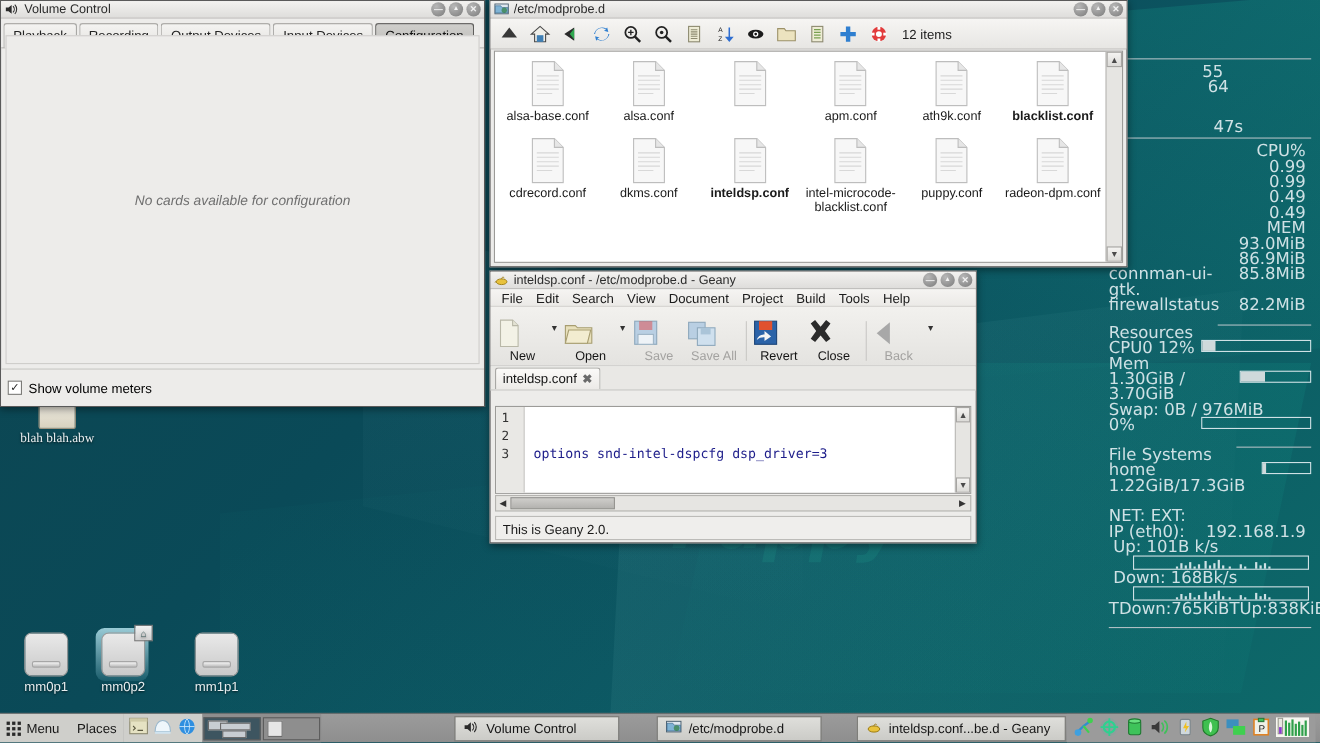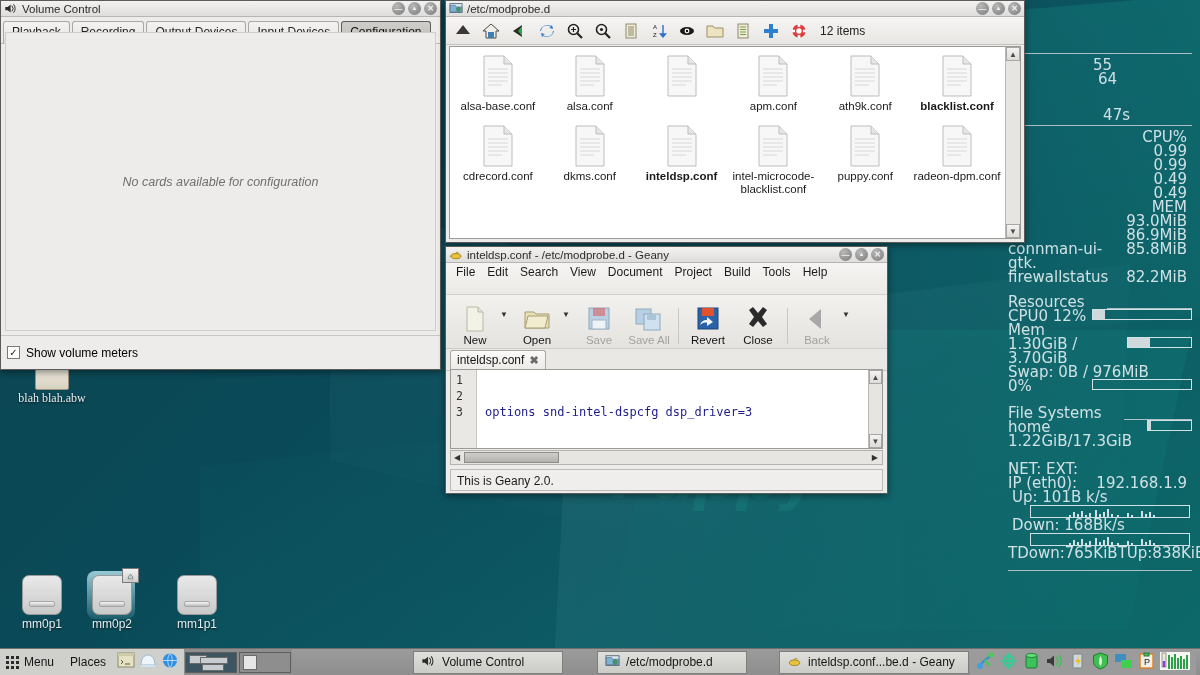--- a/index.html
+++ b/index.html
@@ -167,32 +167,32 @@
     display:flex; flex-direction: column; justify-content: space-between;
   }
   .sb-arrow { height: 14px; display:flex; align-items:center; justify-content:center;
               font-size: 8px; color:#4b4b4b; background:linear-gradient(180deg,#f4f3f1,#dcdbd8);
               border:1px solid #a7a6a3; }
   .sb-track { flex:1 1 auto; }
 
   
   #geany { left: 445px; top: 246px; width: 443px; height: 248px; }
   .gn-menu {
-    display:flex; gap:0px; height:32px; align-items:flex-start;
+    display:flex; gap:0px; height:16px; align-items:center;
     background: linear-gradient(180deg,#f5f4f2,#eceae7);
     border-bottom:1px solid #d2d1ce; padding: 0 4px; font-size:12px; color:#1b1b1b;
   }
   .gn-menu > div { padding: 2px 6px; }
   .gn-toolbar {
     display:flex; align-items:flex-end; height:54px; padding: 3px 4px 2px 4px;
     background: linear-gradient(180deg,#f2f1ee,#e4e3e0);
     border-bottom:1px solid #cecdca;
   }
   .gn-tool { width: 50px; text-align:center; font-size:11.5px; color:#141414;
-             display:flex; flex-direction:column; align-items:center; gap:1px; }
+             display:flex; flex-direction:column; gap:1px; }
   .gn-tool.dim { color:#a3a2a0; }
   .gn-tool .lbl { line-height: 12px; }
   .gn-arrow { width: 12px; align-self:center; font-size:8px; color:#333;
               padding-bottom: 16px; }
   .gn-sep { width:1px; height:36px; background:#c9c8c5; margin: 0 4px 2px 4px; }
   .gn-tabs { height: 22px; background:#e9e8e5; border-bottom:1px solid #c9c8c5;
              display:flex; align-items:flex-end; padding-left:4px; }
   .gn-tab { background: linear-gradient(180deg,#fbfaf8,#eceae7);
             border:1px solid #a9a8a5; border-bottom:none; border-radius:3px 3px 0 0;
             padding: 2px 6px 3px 6px; font-size:12px; display:flex;
@@ -224,21 +224,21 @@
 
   
   #conky {
     position: absolute; right: 0px; top: 50px; width: 200px; height: 470px;
     color: #cfe1e5; font-size: 15px; line-height: 14px;
     font-family: "DejaVu Sans", sans-serif;
   }
   .ck-row { display:flex; justify-content: space-between; padding: 0 8px; }
   .ck-right { text-align:right; padding-right: 13px; }
   .ck-rule { height:1px; background:#aebfc4; margin: 3px 8px 4px 8px; }
-  .ck-head { display:flex; align-items:flex-end; gap:22px; padding: 0 8px; }
+  .ck-head { display:flex; align-items:flex-start; gap:22px; padding: 0 8px; }
   .ck-head .ln { flex:1 1 auto; height:1px; background:#aebfc4; }
   .bar { height: 11px; border:1px solid #cfe1e5; background: transparent;
          display:inline-block; vertical-align: middle; }
   .bar > span { display:block; height:100%; background:#cfd9db; }
   .sparkline { height: 13px; border:1px solid #cfe1e5; margin: 1px 10px 0 30px; position:relative; overflow:hidden; }
 
   
   #taskbar {
     position:absolute; left:0; right:0; bottom:0; height:27px;
     background: linear-gradient(180deg,#9b9b9b,#8e8e8e);

